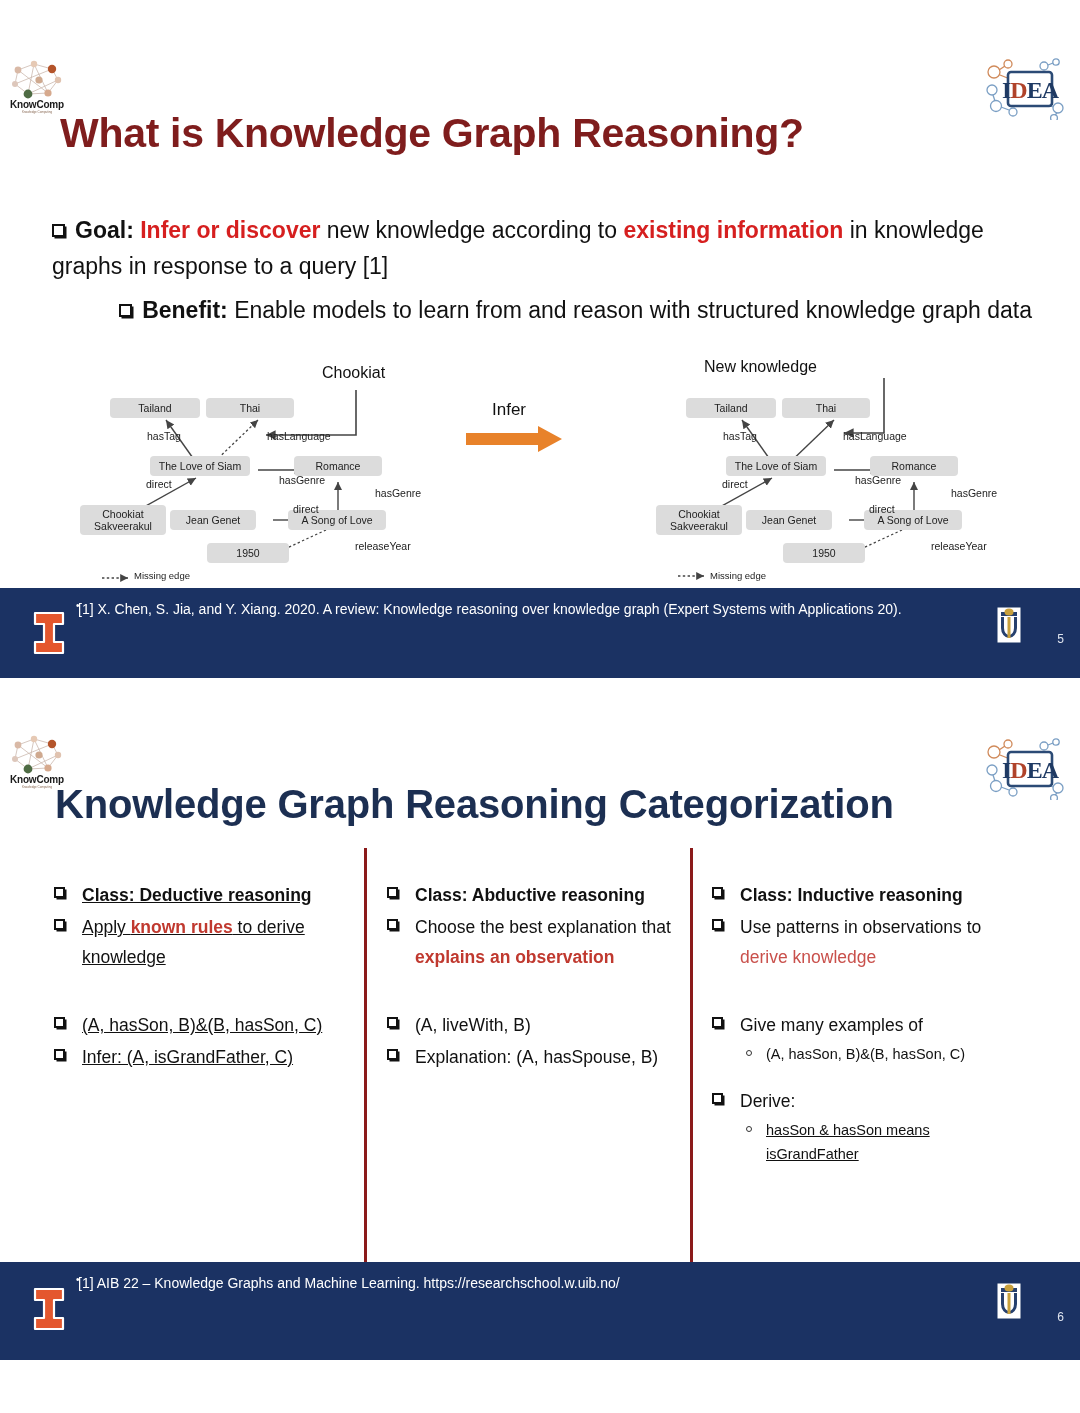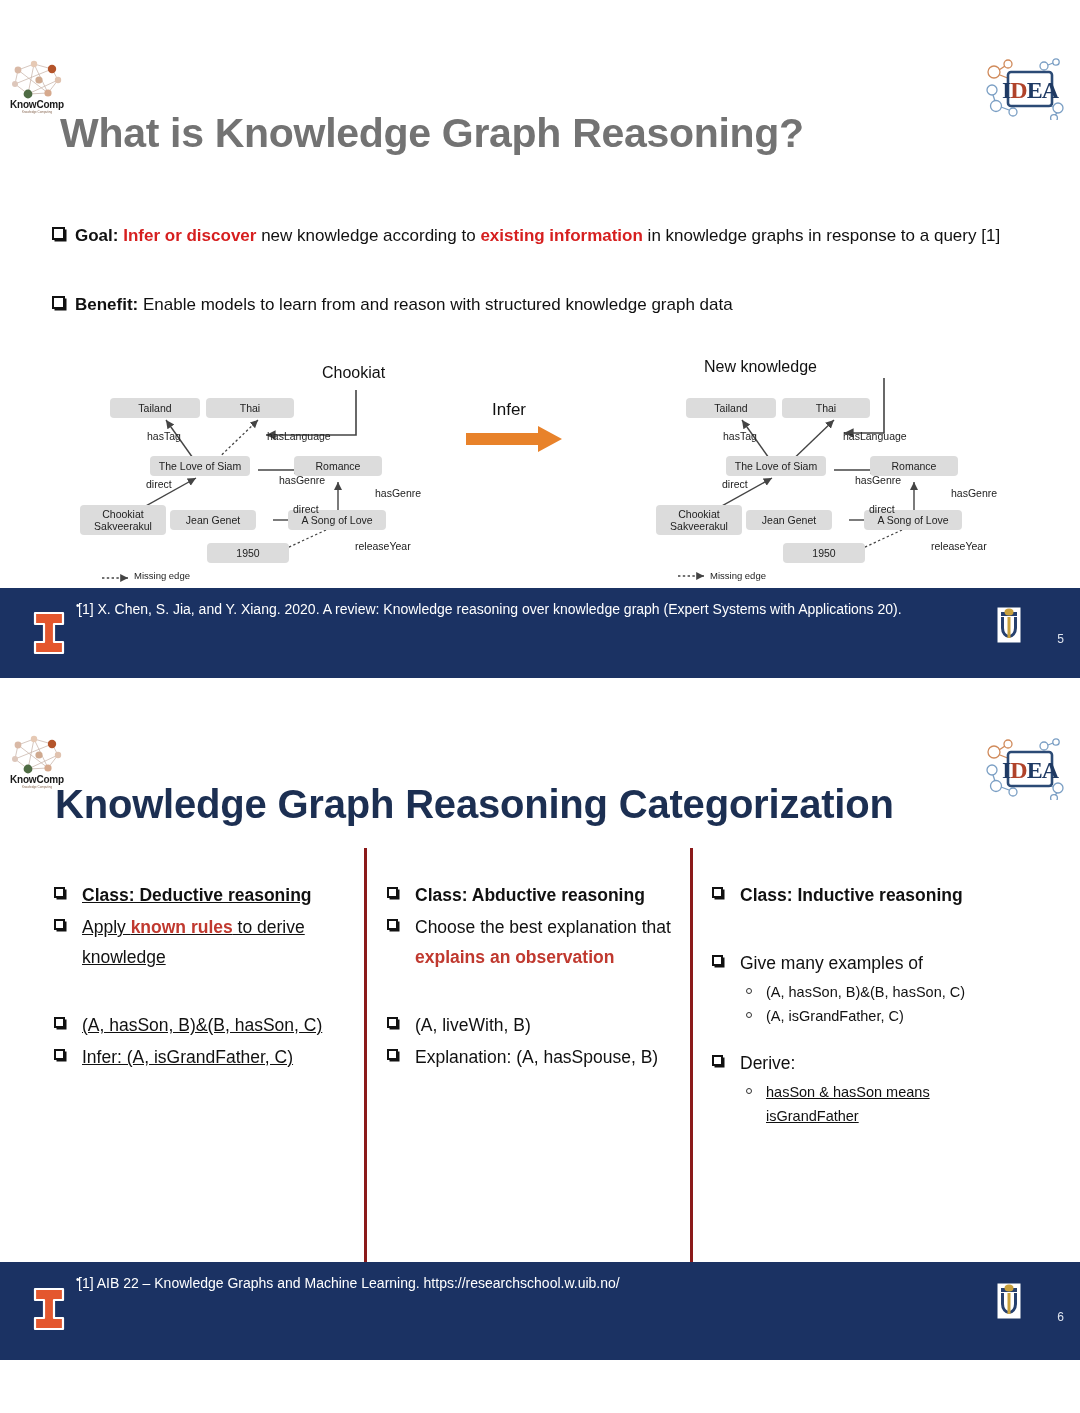--- a/index.html
+++ b/index.html
@@ -16,26 +16,26 @@
   .kc-net svg{position:absolute;left:0;top:0;}
   .kc-text{font-family:"Liberation Sans",sans-serif;font-weight:bold;font-size:10px;
            color:#1a1a1a;text-align:center;letter-spacing:-.2px;line-height:10px;}
   .kc-sub{font-size:3px;color:#8a6a55;text-align:center;line-height:4px;}
 
   .idea{position:absolute;right:12px;top:58px;width:84px;height:62px;}
   .idea svg{position:absolute;left:0;top:0;}
 
   
   .title1{position:absolute;left:60px;top:110px;font-size:41px;font-weight:bold;
-          color:#737373;letter-spacing:-.3px;white-space:nowrap;}
+          color:#7f1d1d;letter-spacing:-.3px;white-space:nowrap;}
   .title2{position:absolute;left:55px;top:780px;font-size:40px;font-weight:bold;
           color:#1c2f52;letter-spacing:-.2px;white-space:nowrap;}
 
   
-  .bul{position:absolute;font-size:17px;color:#111;line-height:48px;}
+  .bul{position:absolute;font-size:23px;color:#111;line-height:36px;}
   .sqbox{display:inline-block;width:13px;height:13px;border:2.2px solid #111;
          margin-right:10px;vertical-align:1px;box-sizing:border-box;
          box-shadow:2px 2px 0 -0.5px #111;}
   .red{color:#d61f1f;font-weight:bold;}
   .red2{color:#c0392f;font-weight:bold;}
   .redlight{color:#c9504b;}
   .b{font-weight:bold;}
   .kgnode{position:absolute;background:#dcdcdc;border-radius:4px;color:#222;
           display:flex;align-items:center;justify-content:center;text-align:center;
           font-size:10.5px;line-height:12px;}
@@ -121,21 +121,21 @@
     </svg>
   </div>
 
   <div class="title1">What is Knowledge Graph Reasoning?</div>
 
   <div class="bul" style="left:52px;top:212px;width:980px;">
     <span class="sqbox"></span><span class="b">Goal</span><span class="b">:</span>
     <span class="red">Infer or discover</span><span> new knowledge according to </span><span class="red">existing information</span><span> in knowledge graphs in response to a query [1]</span>
   </div>
 
-  <div class="bul" style="left:52px;top:281px;width:980px;">
+  <div class="bul" style="left:52px;top:292px;width:980px;text-align:right;">
     <span class="sqbox"></span><span class="b">Benefit:</span>
     <span>Enable models to learn from and reason with structured knowledge graph data</span>
   </div>
 
   <div>
     <div class="kgbig" style="left:322px;top:364px;">Chookiat</div>
     <svg style="position:absolute;left:80px;top:390px;" width="410" height="195">
       <defs>
         <marker id="ah" markerWidth="8" markerHeight="8" refX="6" refY="3" orient="auto">
           <path d="M0,0 L6,3 L0,6 z" fill="#444"></path>
@@ -345,32 +345,31 @@
       <span class="sq"></span>
       <span>Explanation: (A, hasSpouse, B)</span>
     </div>
   </div>
 
   <div class="col" style="left:710px;top:180px;width:320px;">
     <div class="cb">
       <span class="sq"></span>
       <span class="b">Class: Inductive reasoning</span>
     </div>
+    <div class="cb">
+      <span class="sq"></span><span>Use patterns in observations to </span><span class="redlight">derive knowledge</span><span></span>
+    </div>
     <div class="spacer"></div>
     <div class="cb">
       <span class="sq"></span>
       <span>Give many examples of</span>
     </div>
     <div class="sub">
       <span class="circ"></span>
       <span>(A, hasSon, B)&amp;(B, hasSon, C)</span>
-    </div>
-    <div class="sub">
-      <span class="circ"></span>
-      <span>(A, isGrandFather, C)</span>
     </div>
     <div class="cb" style="margin-top:20px;">
       <span class="sq"></span>
       <span>Derive:</span>
     </div>
     <div class="sub" style="padding-right:60px;text-decoration:underline;">
       <span class="circ"></span>
       <span>hasSon &amp; hasSon means isGrandFather</span>
     </div>
   </div>

